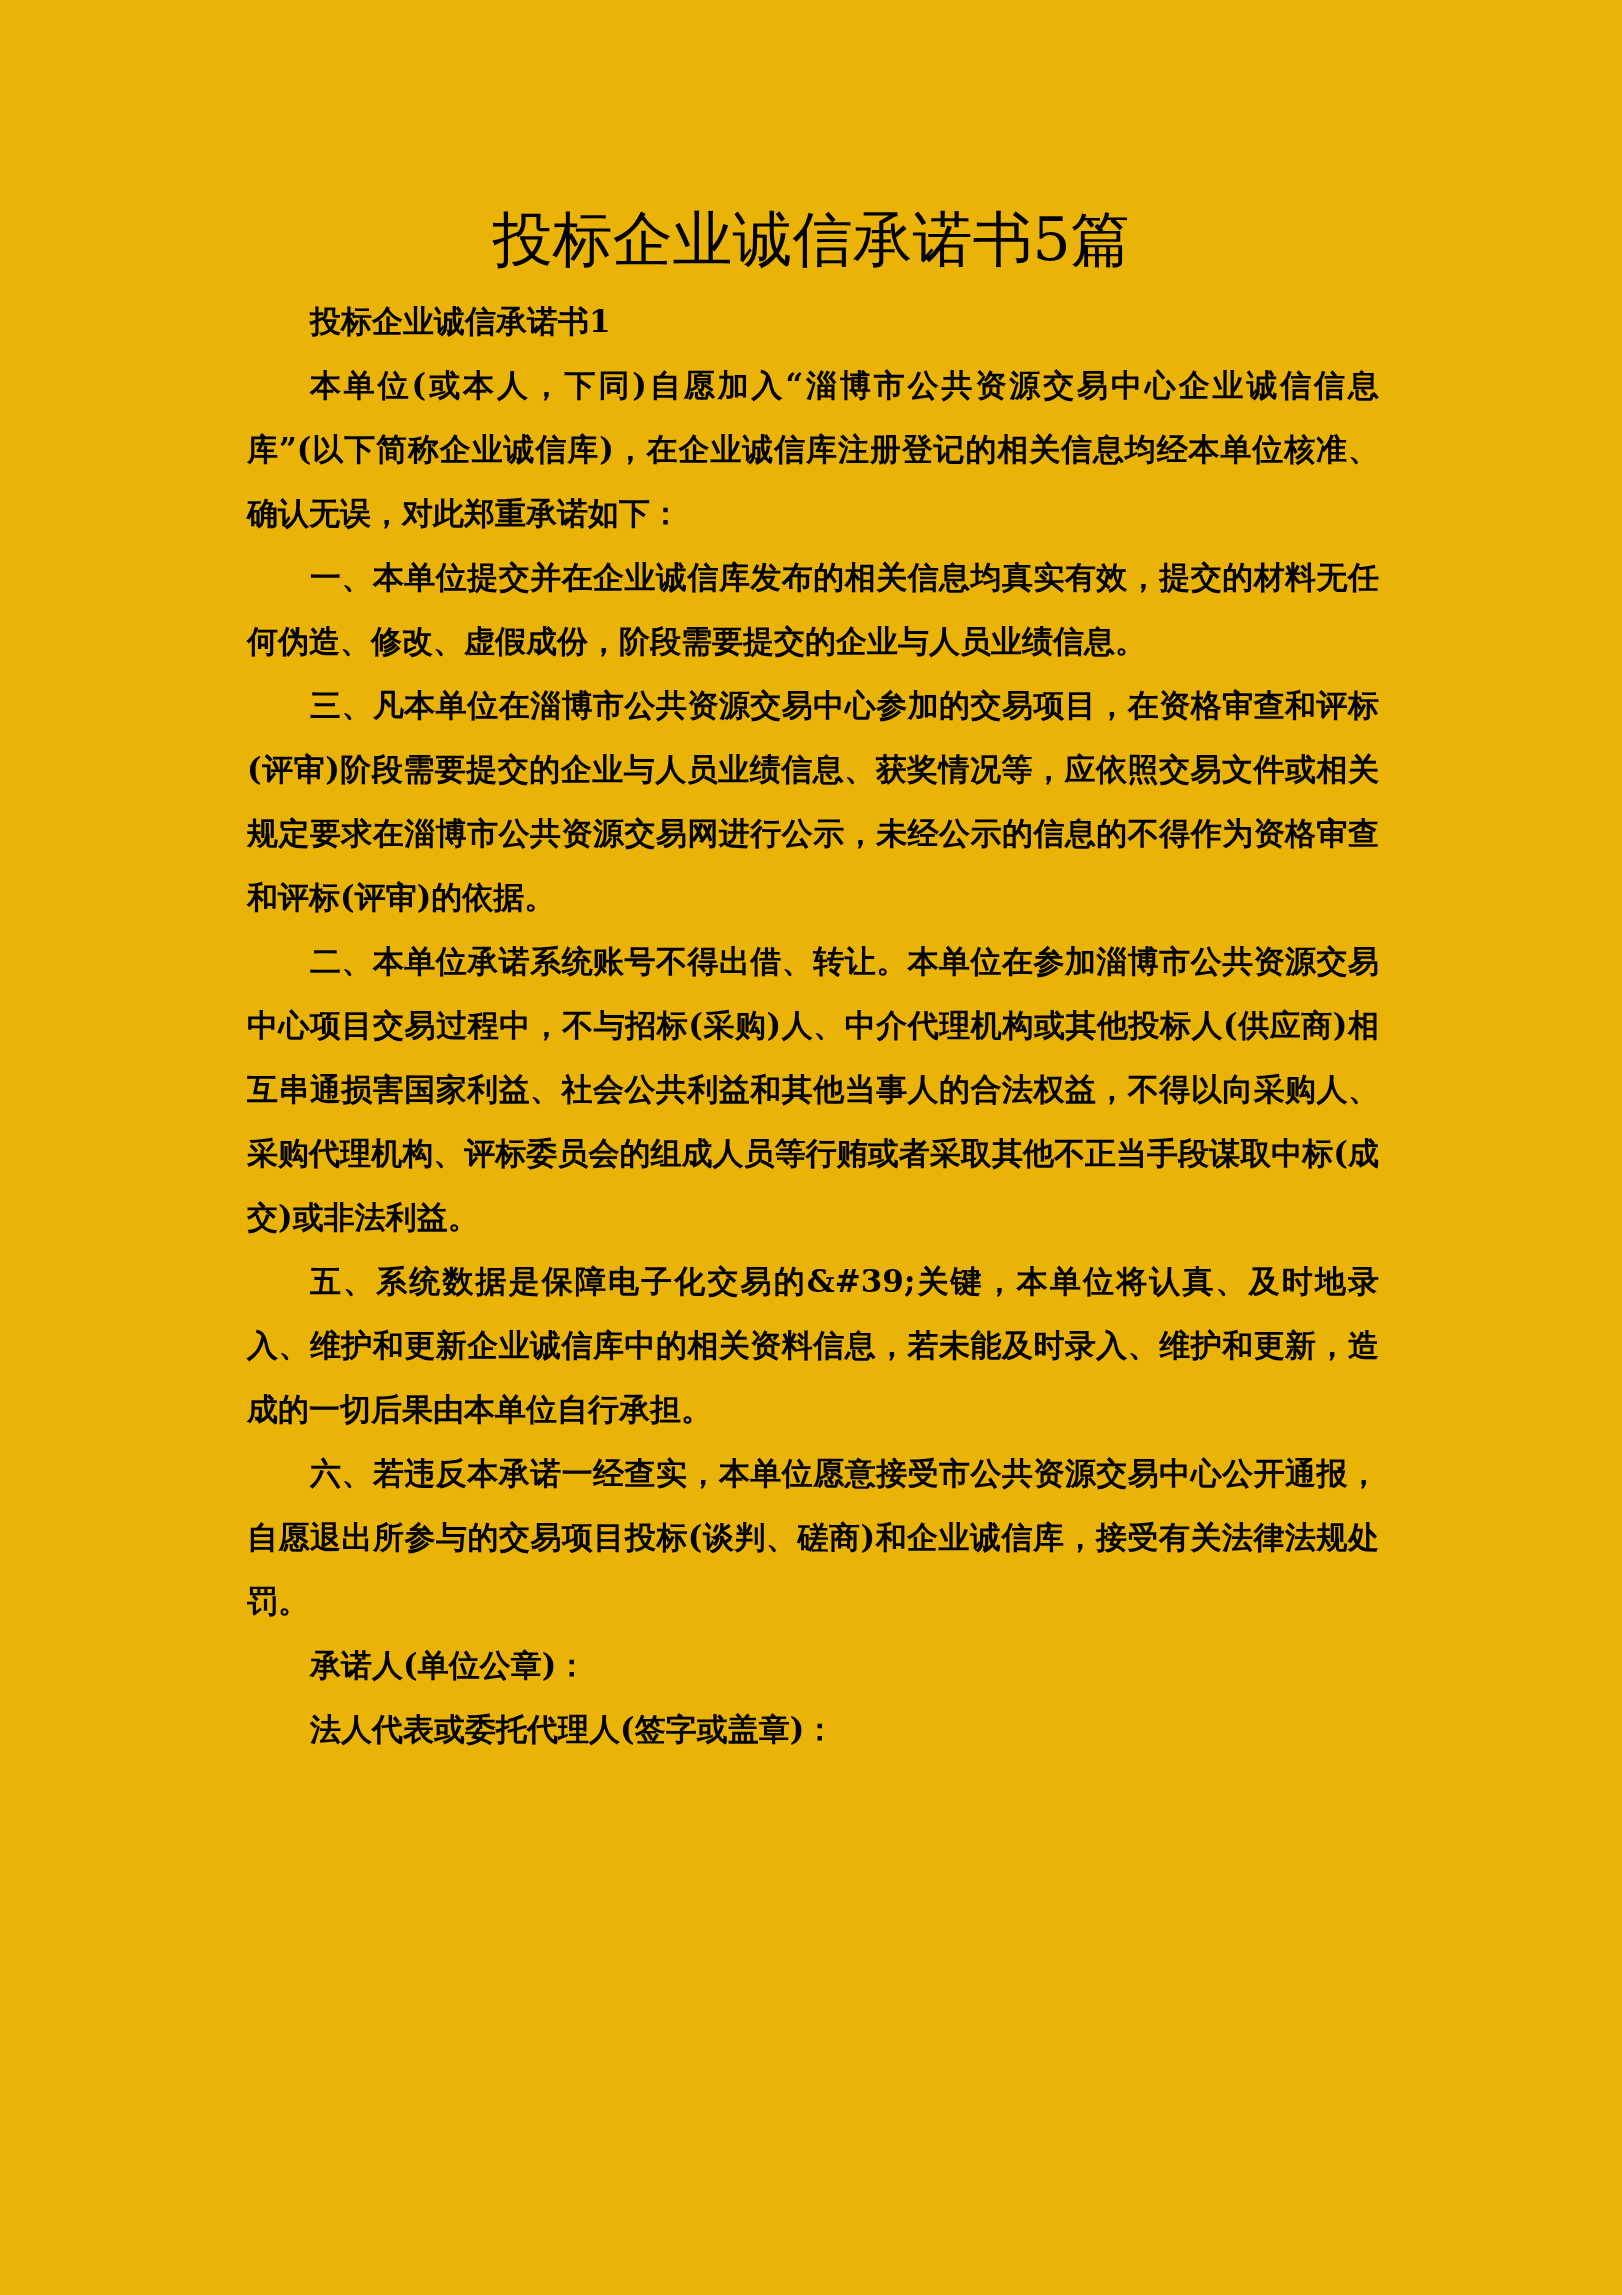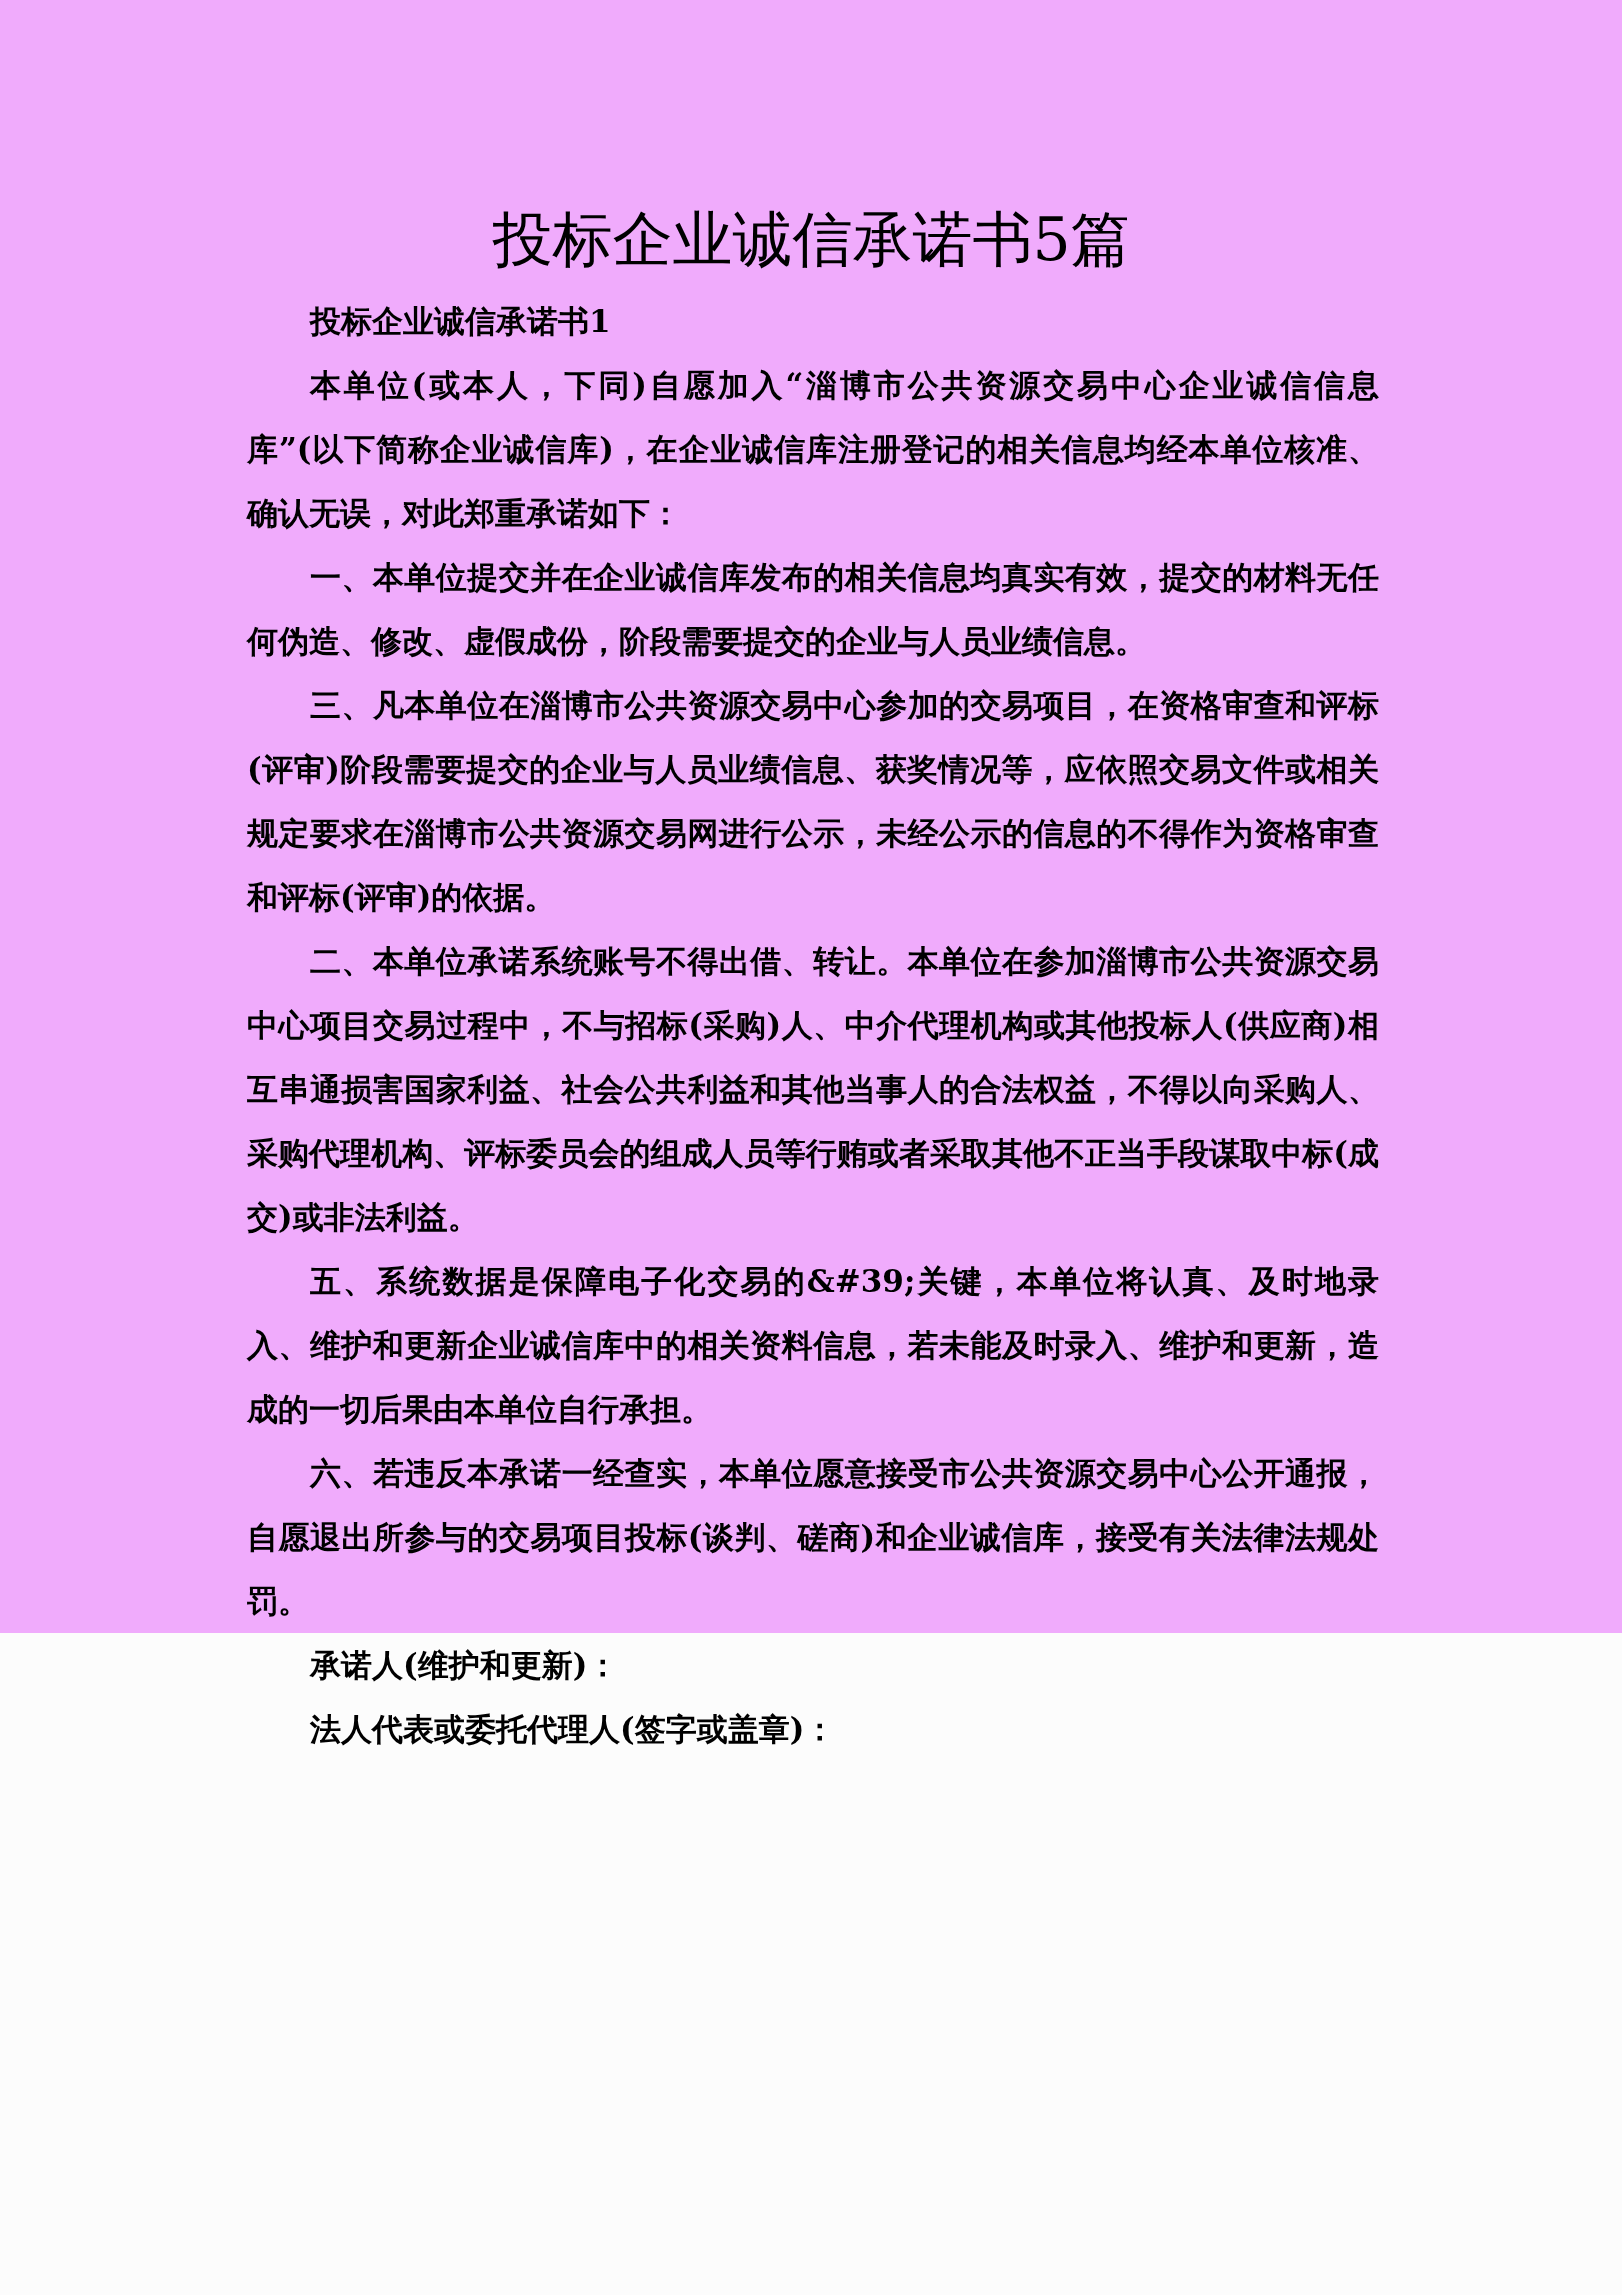--- a/index.html
+++ b/index.html
@@ -13,22 +13,22 @@
       position: relative;
       overflow: hidden;
       color: #000;
       font-family: "DejaVu Serif", "Liberation Serif", serif;
     }
     .page {
       position: absolute;
       left: 0;
       top: 0;
       width: 1623px;
-      height: 1633px;
-      background: #f0abfc;
+      height: 2295px;
+      background: #eab308;
     }
     .title {
       position: absolute;
       left: 0;
       top: 200px;
       width: 1623px;
       text-align: center;
       font-size: 60px;
       line-height: 79px;
       font-weight: normal;
@@ -61,17 +61,17 @@
   <h1 class="title">投标企业诚信承诺书5篇</h1>
 
   <div class="body">
     <p class="para">投标企业诚信承诺书1</p>
     <p class="para">本单位(或本人，下同)自愿加入“淄博市公共资源交易中心企业诚信信息库”(以下简称企业诚信库)，在企业诚信库注册登记的相关信息均经本单位核准、确认无误，对此郑重承诺如下：</p>
     <p class="para">一、本单位提交并在企业诚信库发布的相关信息均真实有效，提交的材料无任何伪造、修改、虚假成份，阶段需要提交的企业与人员业绩信息。</p>
     <p class="para">三、凡本单位在淄博市公共资源交易中心参加的交易项目，在资格审查和评标(评审)阶段需要提交的企业与人员业绩信息、获奖情况等，应依照交易文件或相关规定要求在淄博市公共资源交易网进行公示，未经公示的信息的不得作为资格审查和评标(评审)的依据。</p>
     <p class="para">二、本单位承诺系统账号不得出借、转让。本单位在参加淄博市公共资源交易中心项目交易过程中，不与招标(采购)人、中介代理机构或其他投标人(供应商)相互串通损害国家利益、社会公共利益和其他当事人的合法权益，不得以向采购人、采购代理机构、评标委员会的组成人员等行贿或者采取其他不正当手段谋取中标(成交)或非法利益。</p>
     <p class="para">五、系统数据是保障电子化交易的&amp;#39;关键，本单位将认真、及时地录入、维护和更新企业诚信库中的相关资料信息，若未能及时录入、维护和更新，造成的一切后果由本单位自行承担。</p>
     <p class="para">六、若违反本承诺一经查实，本单位愿意接受市公共资源交易中心公开通报，自愿退出所参与的交易项目投标(谈判、磋商)和企业诚信库，接受有关法律法规处罚。</p>
-    <p class="para">承诺人(维护和更新)：</p>
+    <p class="para">承诺人(单位公章)：</p>
     <p class="para">法人代表或委托代理人(签字或盖章)：</p>
   </div>
 </div>
 
 
 </body></html>

